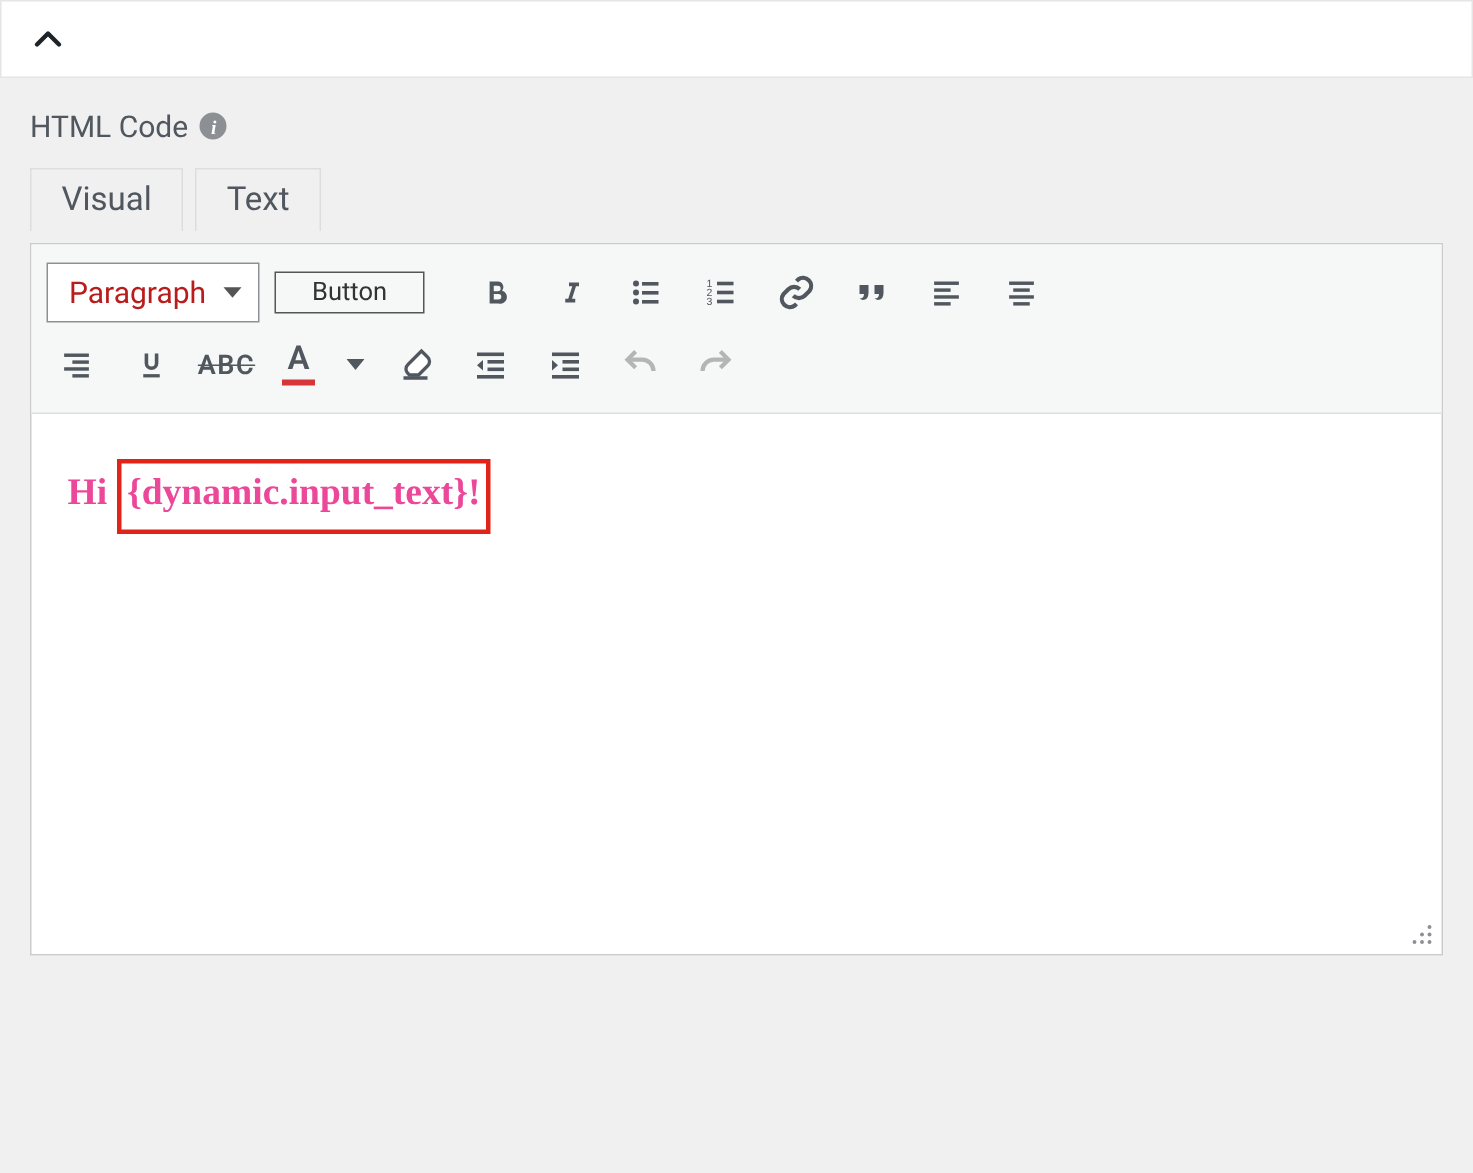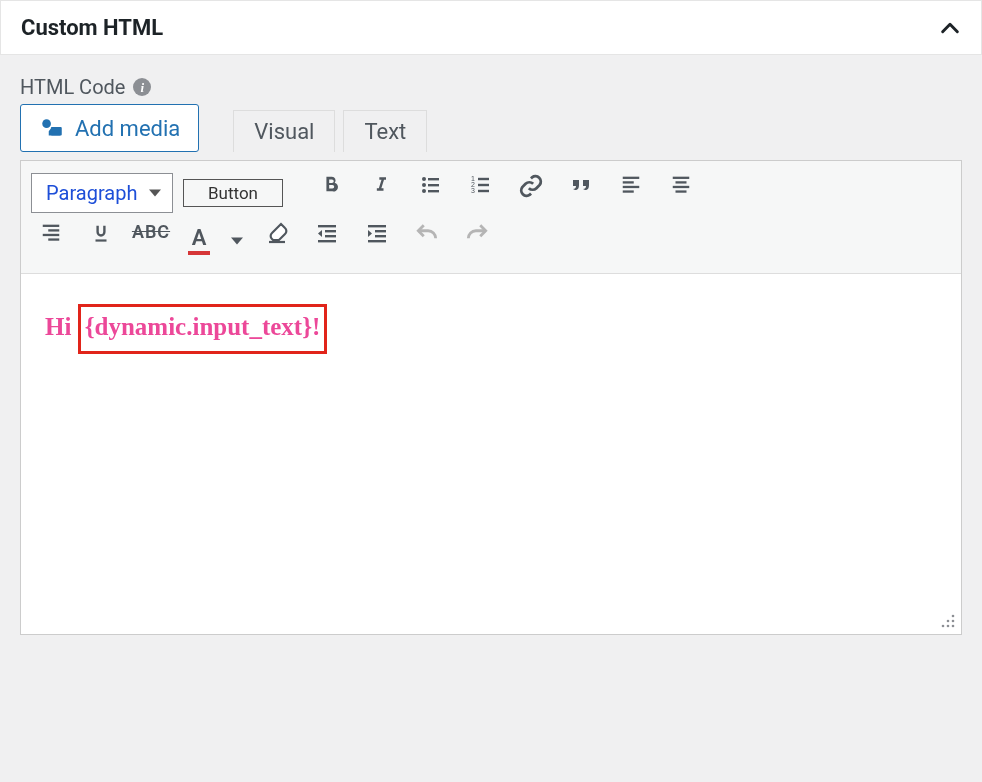--- a/index.html
+++ b/index.html
@@ -31,21 +31,21 @@
   .panel-body {
     background: #f0f0f1;
     padding: 20px 20px 24px 20px;
   }
   .field-label-row {
     display: flex;
     align-items: center;
     gap: 8px;
     color: #50575e;
     font-size: 20px;
-    margin-bottom: 5px;
+    margin-bottom: 16px;
   }
   .info-circle {
     width: 18px; height: 18px;
     border-radius: 50%;
     background: #8c8f94;
     color: #fff;
     font-family: Georgia, serif;
     font-style: italic;
     font-weight: bold;
     font-size: 13px;
@@ -106,21 +106,21 @@
     align-items: center;
     gap: 10px;
     flex-wrap: wrap;
     padding: 4px 0;
   }
   .format-select {
     appearance: none;
     -webkit-appearance: none;
     border: 1px solid #8c8f94;
     background: #fff;
-    color: #1d4ed8;
+    color: #b91c1c;
     font-size: 20px;
     padding: 6px 34px 6px 14px;
     font-family: inherit;
     cursor: pointer;
     height: 40px;
   }
   .select-wrap { position: relative; display: inline-block; }
   .select-wrap::after {
     content: "";
     position: absolute;
@@ -136,21 +136,21 @@
     font-size: 17px;
     color: #333;
     background: #f6f7f7;
     padding: 3px 24px;
     cursor: pointer;
     font-family: inherit;
   }
   .tb-btn {
     width: 40px; height: 40px;
     display: inline-flex;
-    align-items: flex-start;
+    align-items: center;
     justify-content: center;
     color: #50575e;
     cursor: pointer;
     font-size: 26px;
     border-radius: 2px;
   }
   .tb-sep { width: 8px; }
   .text-color-btn {
     display: inline-flex;
     flex-direction: column;
@@ -190,46 +190,35 @@
     width: 18px; height: 18px;
     color: #8c8f94;
   }
   svg { display: block; }
 </style>
 </head>
 <body>
 
 <div class="panel">
   <div class="panel-header">
-    <div class="panel-title">Custom HTML</div>
     <span class="chevron">
       <svg width="22" height="22" viewBox="0 0 24 24" fill="none">
           <path d="M4 16 L12 8 L20 16" stroke="currentColor" stroke-width="3.2" stroke-linecap="round" stroke-linejoin="round"></path>
         </svg>
     </span>
   </div>
 </div>
 
 <div class="panel-body">
   <div class="field-label-row">
     <span>HTML Code</span>
     <span class="info-circle">i</span>
   </div>
 
   <div class="media-tabs-row">
-    <button class="add-media-btn">
-      <span>
-        <svg width="26" height="26" viewBox="0 0 24 24" fill="#2271b1">
-          <circle cx="7" cy="8" r="4"></circle>
-          <path d="M12 11 a4 4 0 1 0 8 0 v7 a1 1 0 0 1 -1 1 h-10 v-4 z" fill="#2271b1"></path>
-          <rect x="11" y="11" width="10" height="8" rx="1"></rect>
-        </svg>
-      </span>
-      <span>Add media</span>
-    </button>
 
     <div class="tabs">
       <div class="tab inactive">Visual</div>
       <div class="tab inactive">Text</div>
     </div>
   </div>
 
   <div class="editor-box">
     <div class="toolbar">
       <div class="tb-row">

